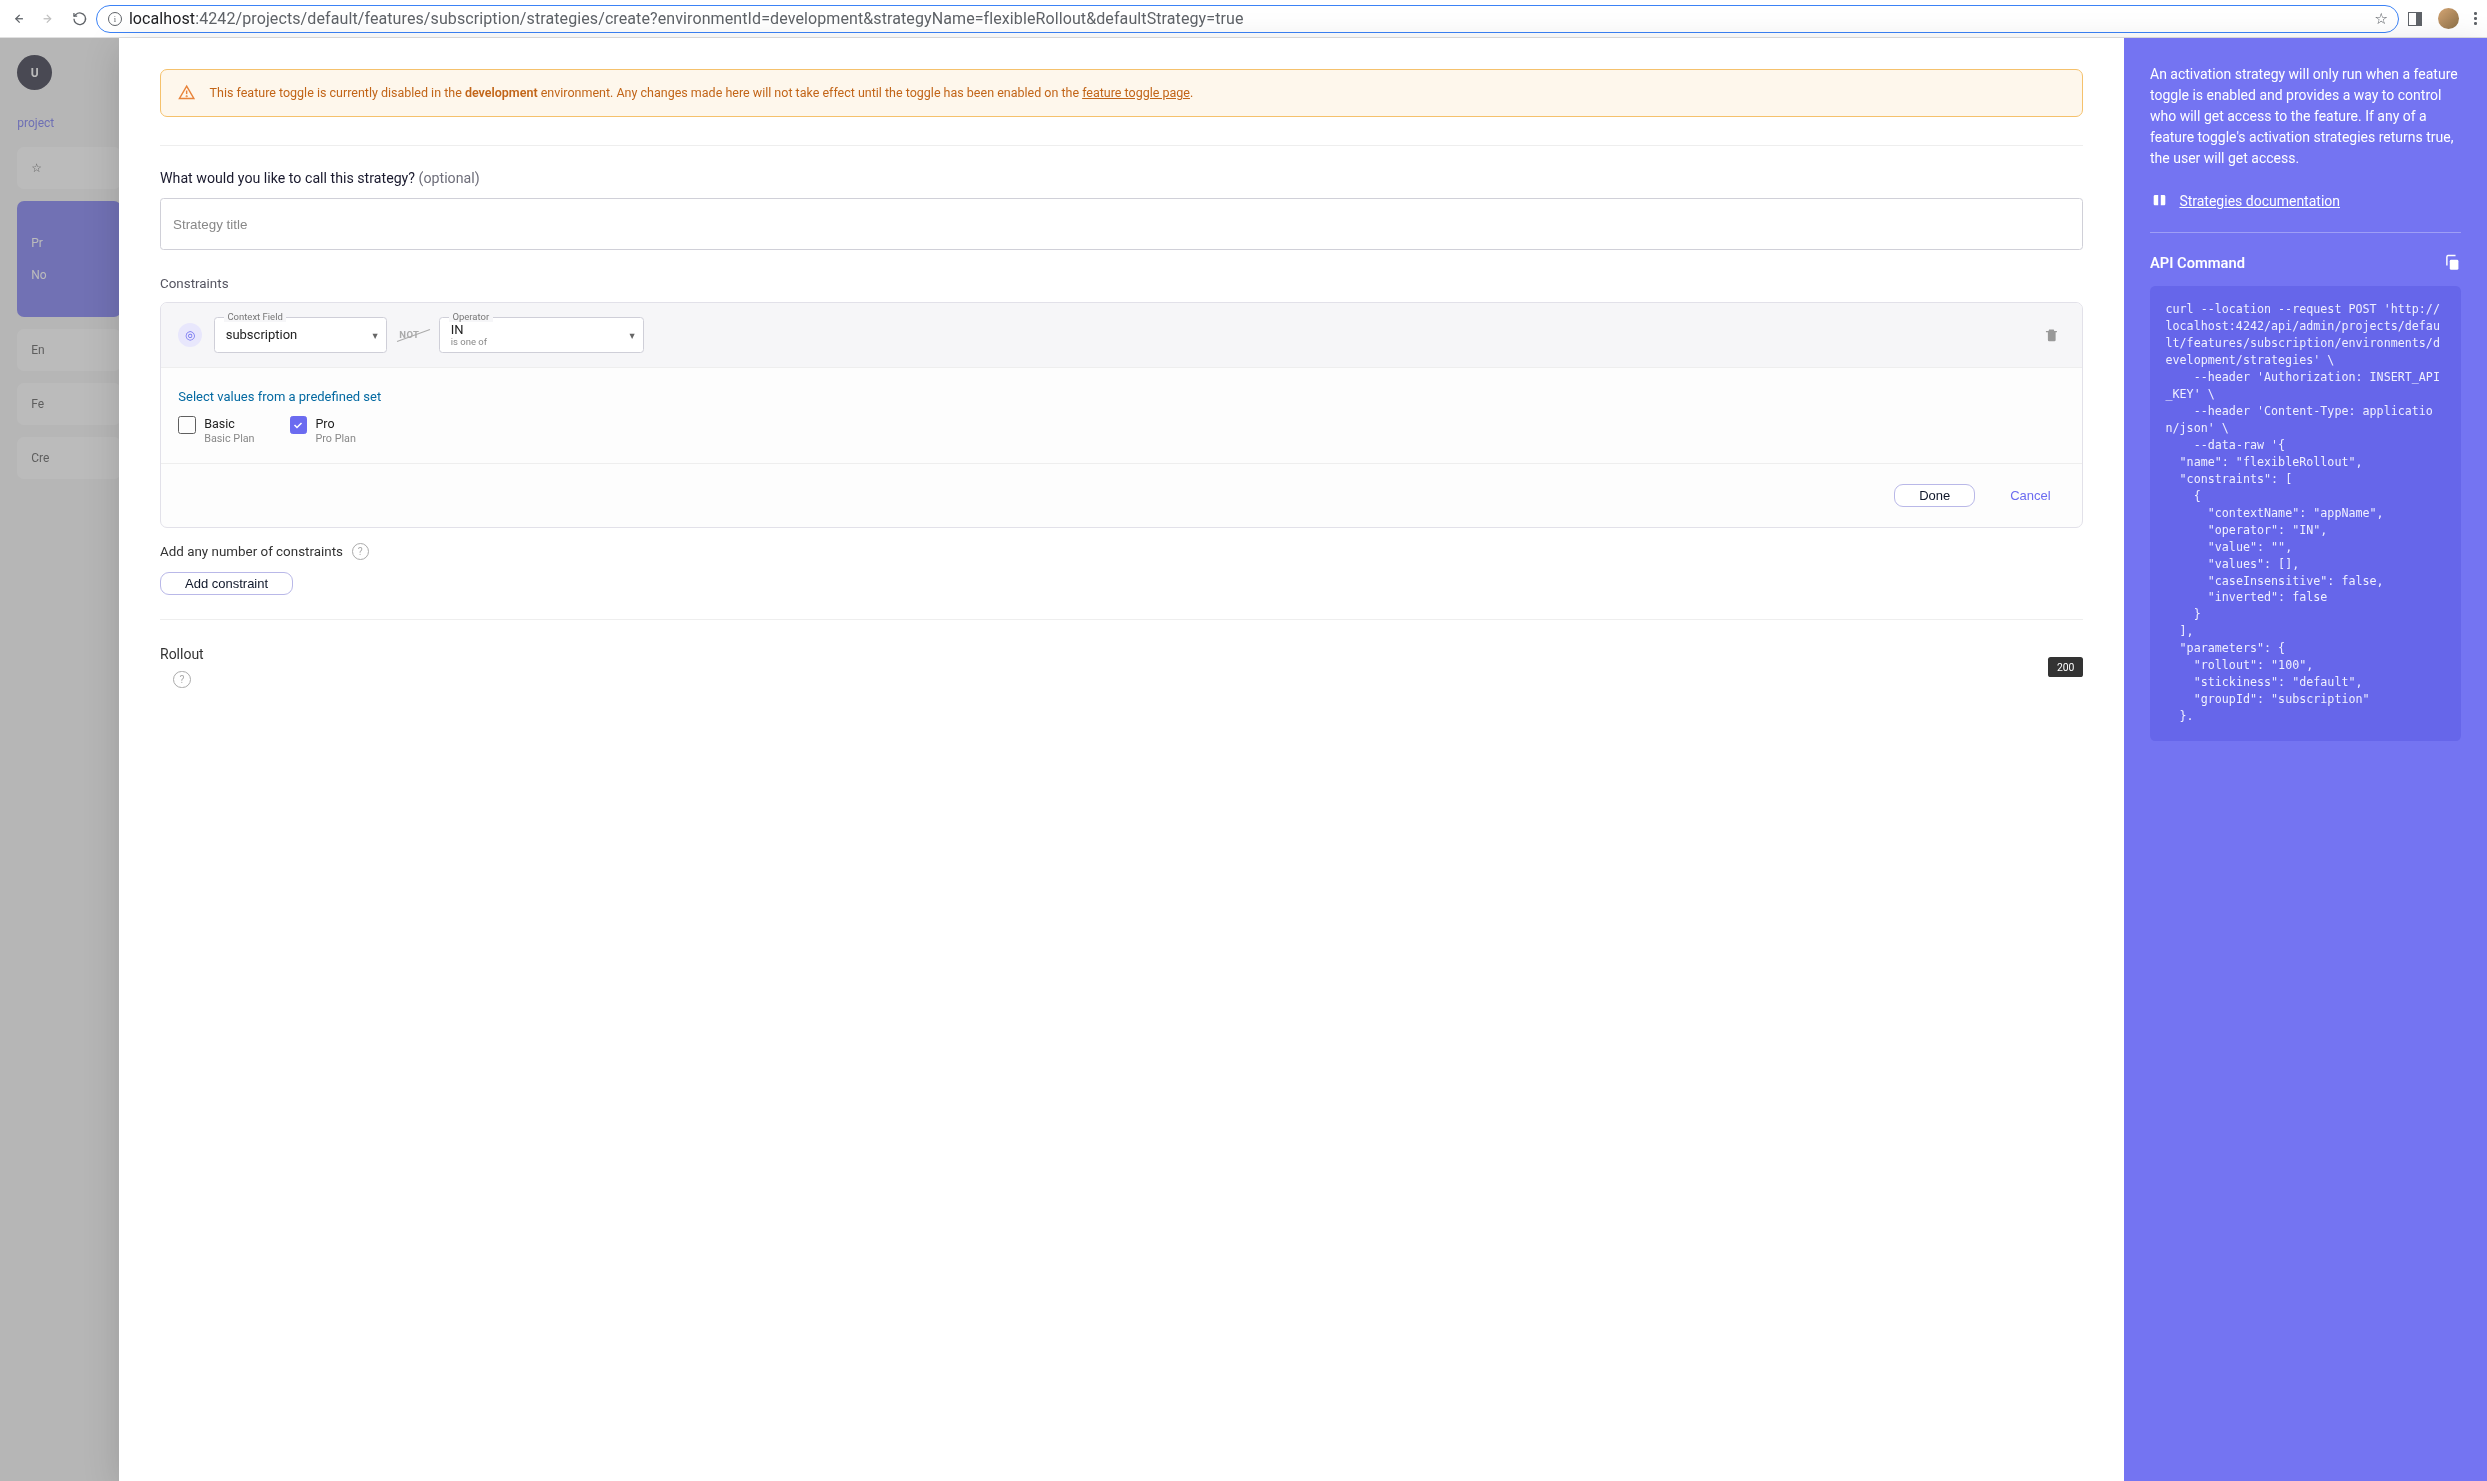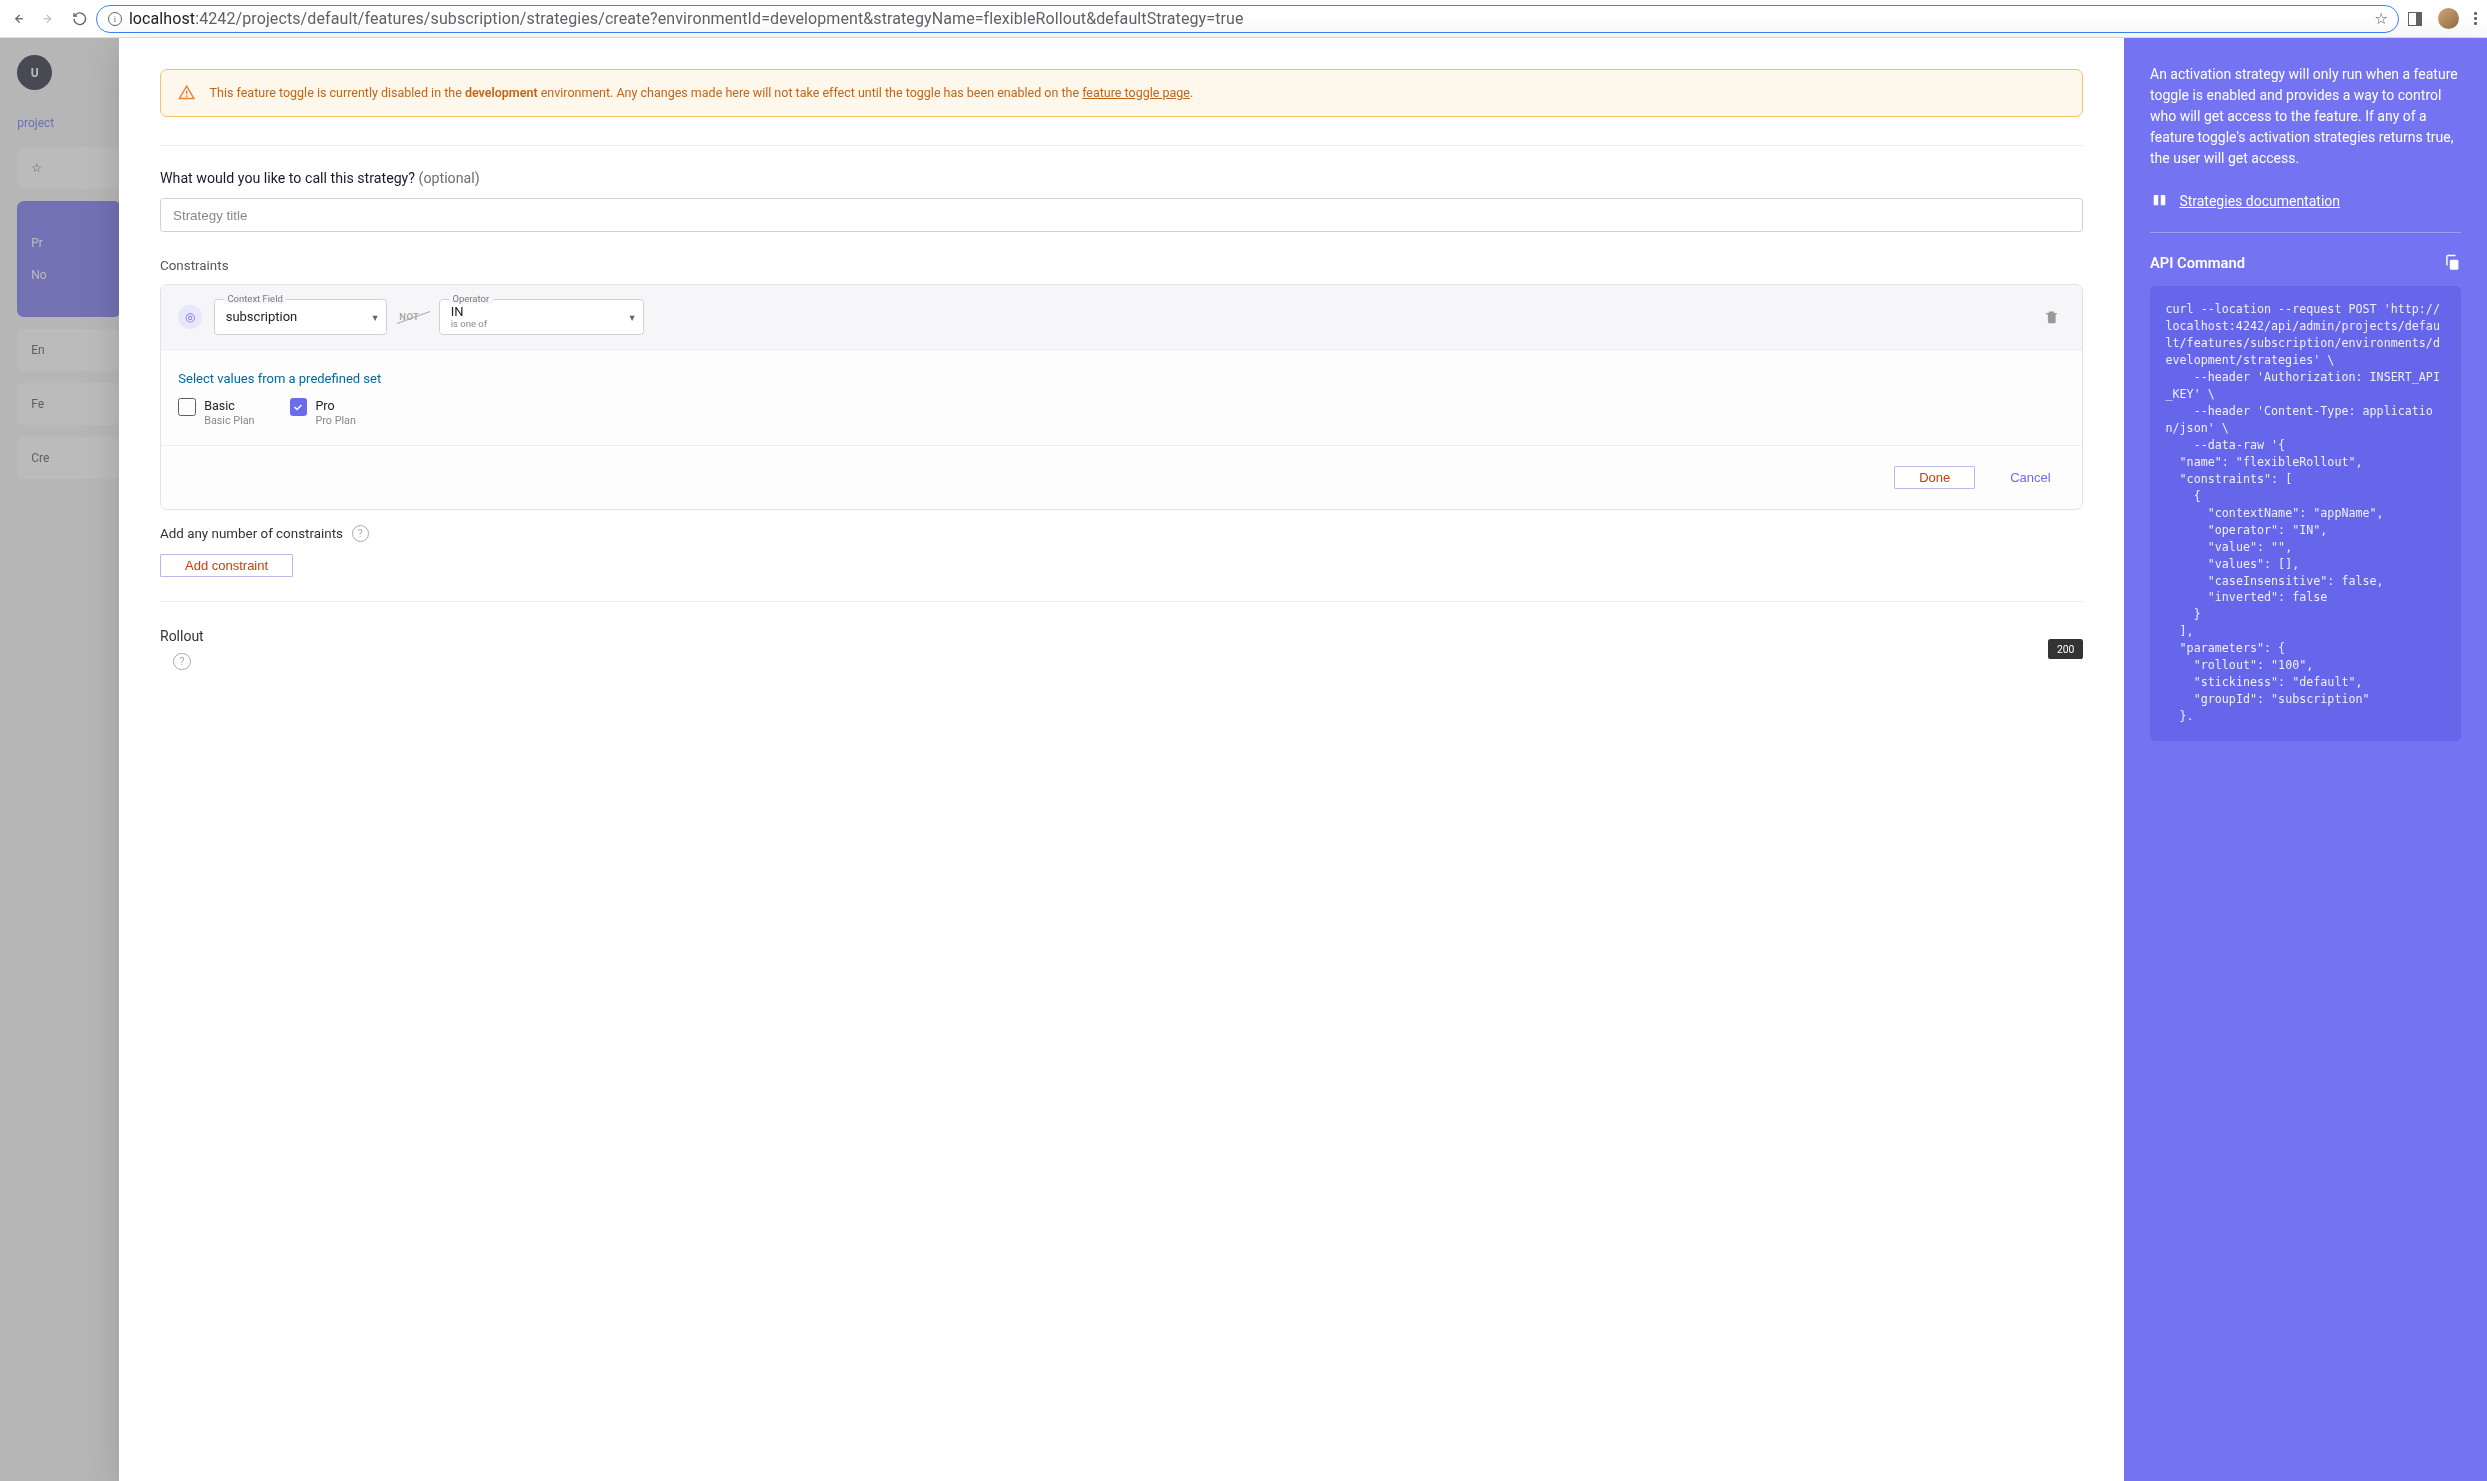--- a/index.html
+++ b/index.html
@@ -180,21 +180,21 @@
 
   .section-label {
     font-size: 14.2px;
     color: #1a1a2e;
     margin: 24px 0 12px;
   }
   .section-label .optional { color: #6e6e7a; }
 
   .text-input {
     width: 100%;
-    height: 34px;
+    height: 52px;
     border: 0.9px solid #d0d0d8;
     border-radius: 3.5px;
     padding: 0 12px;
     font-size: 13.4px;
     color: #333;
   }
   .text-input::placeholder { color: #888; }
 
   .sub-label {
     font-size: 13.4px;
@@ -302,24 +302,24 @@
   .constraint-footer {
     border-top: 0.9px solid #eee;
     padding: 15.5px 17.3px;
     display: flex;
     justify-content: flex-end;
     gap: 21px;
     align-items: center;
   }
   .btn-outline {
     border: 0.9px solid #b9b8e8;
-    color: #c2410c;
+    color: #0f172a;
     background: #fff;
     padding: 3px 24px;
-    border-radius: 1px;
+    border-radius: 9px;
     font-size: 13px;
     font-weight: 500;
     cursor: pointer;
   }
   .btn-text {
     color: #6b6bf0;
     font-size: 13px;
     background: none;
     border: none;
     cursor: pointer;

